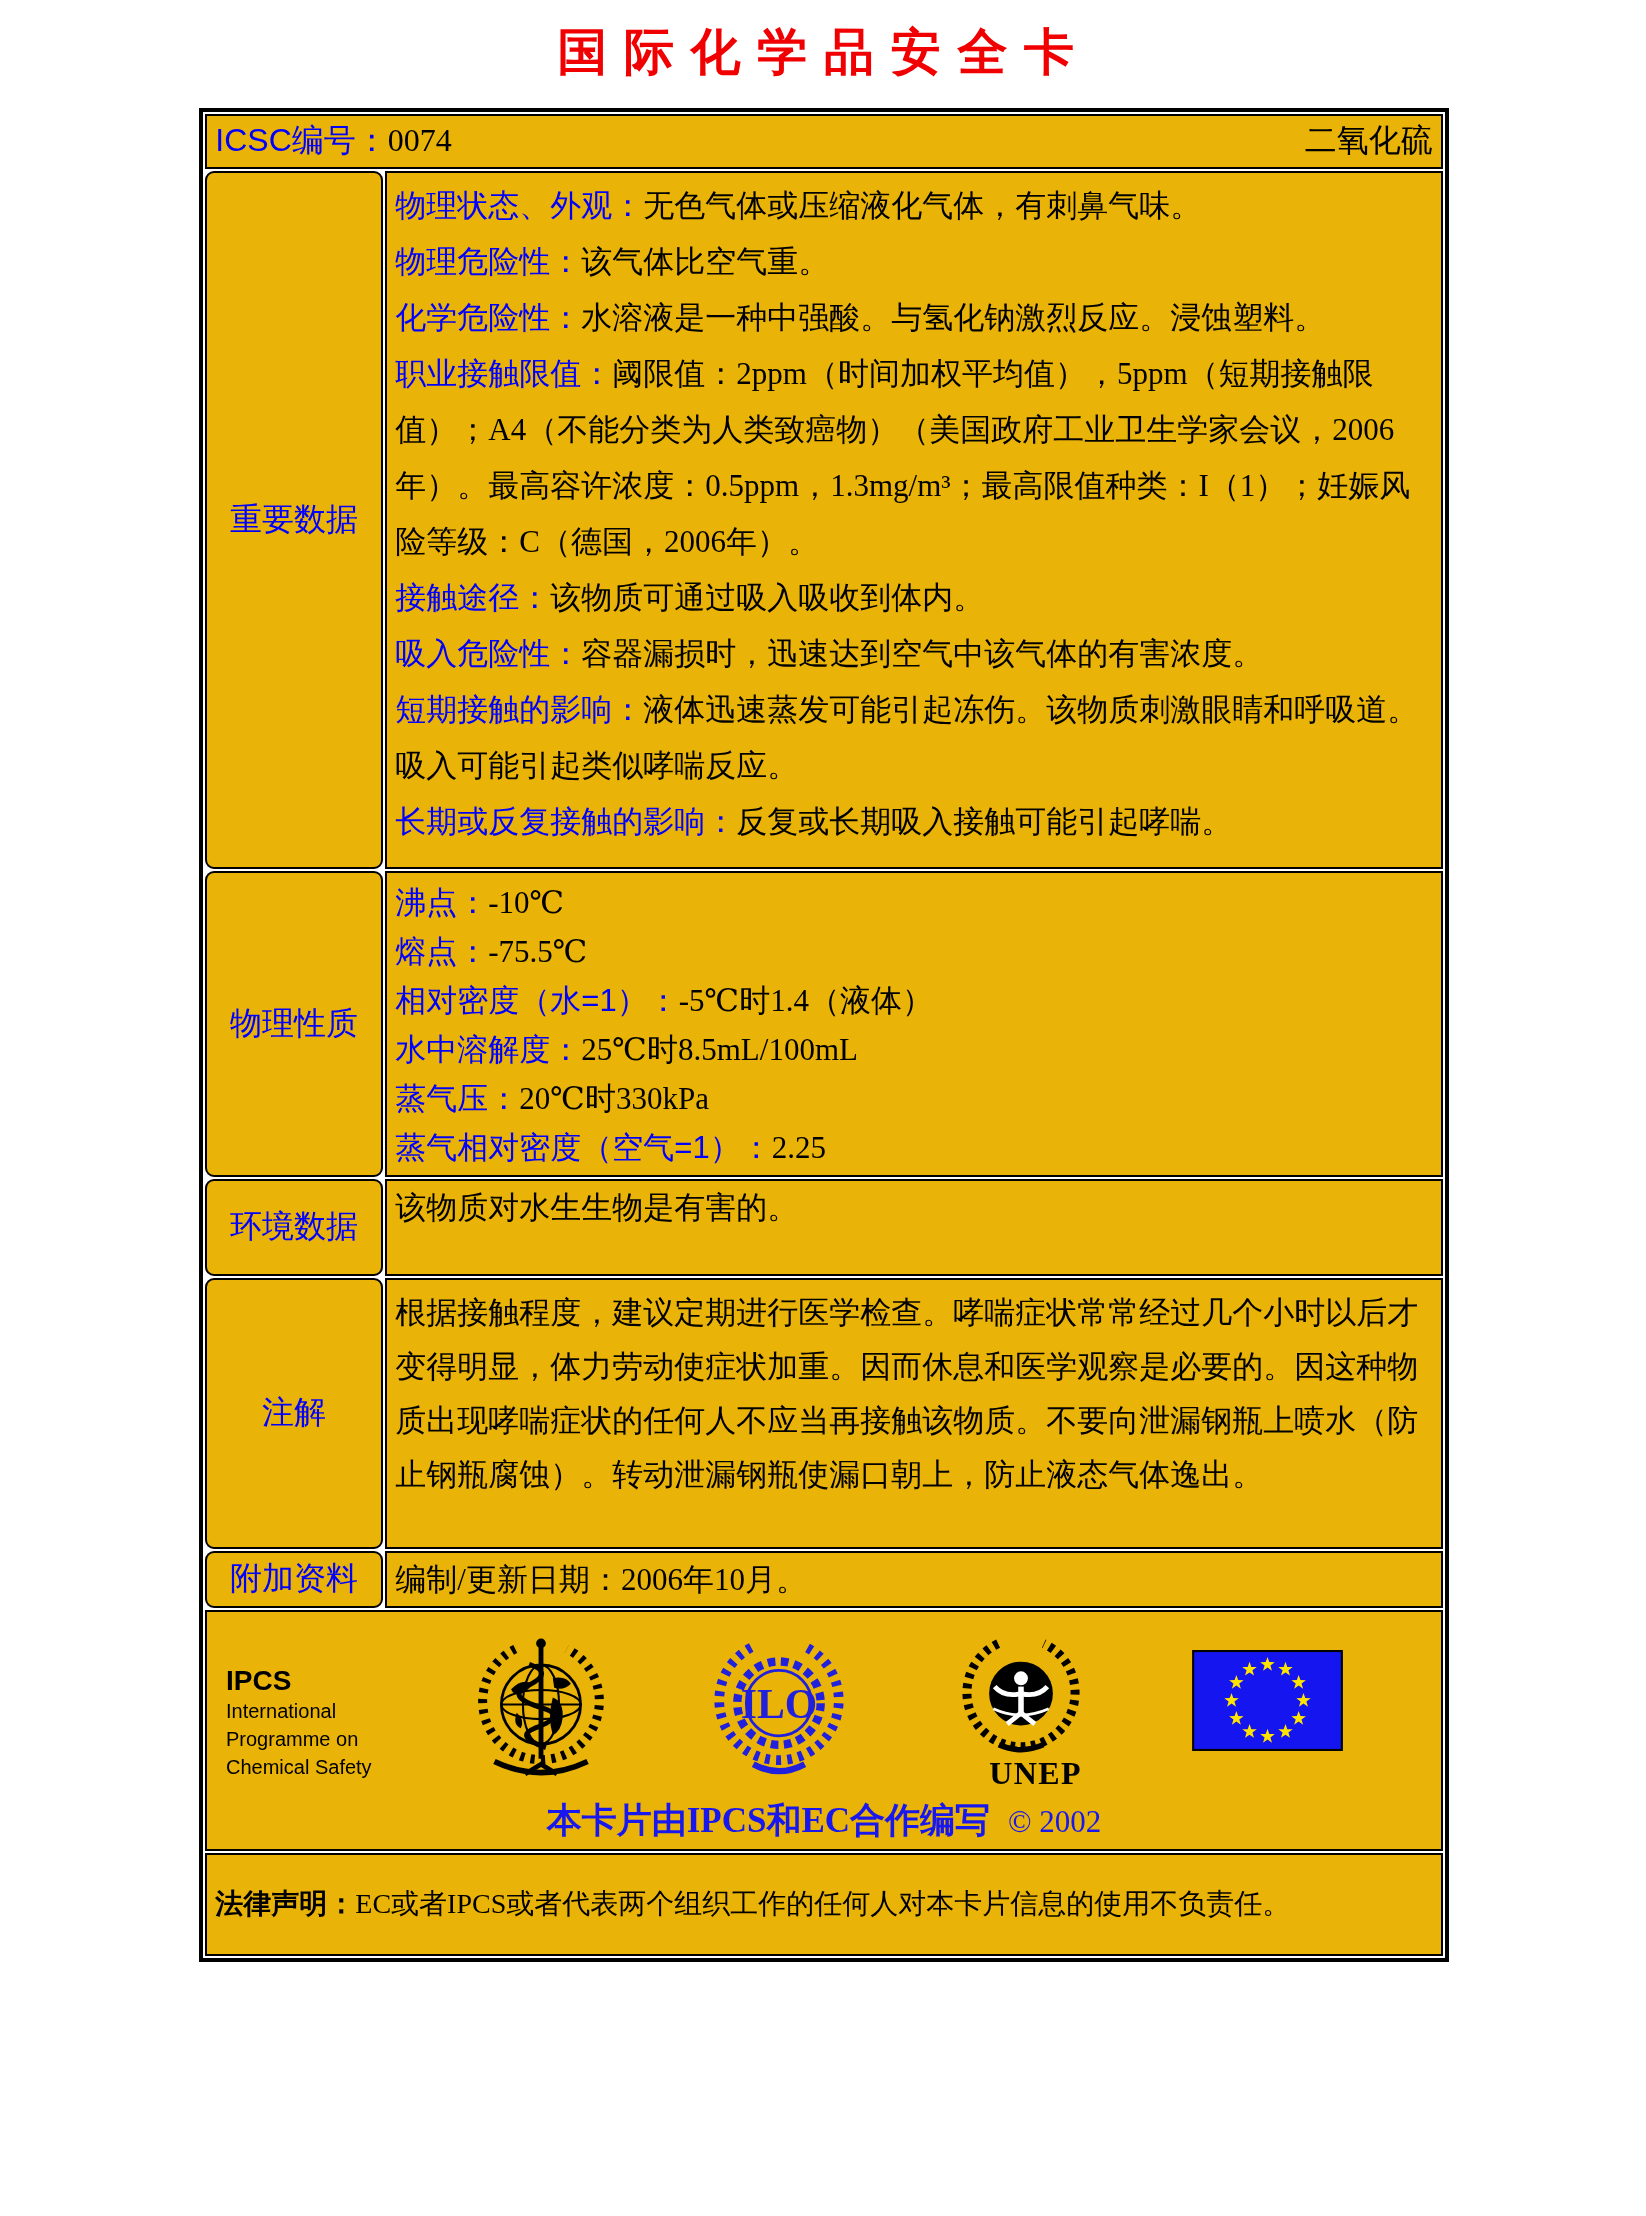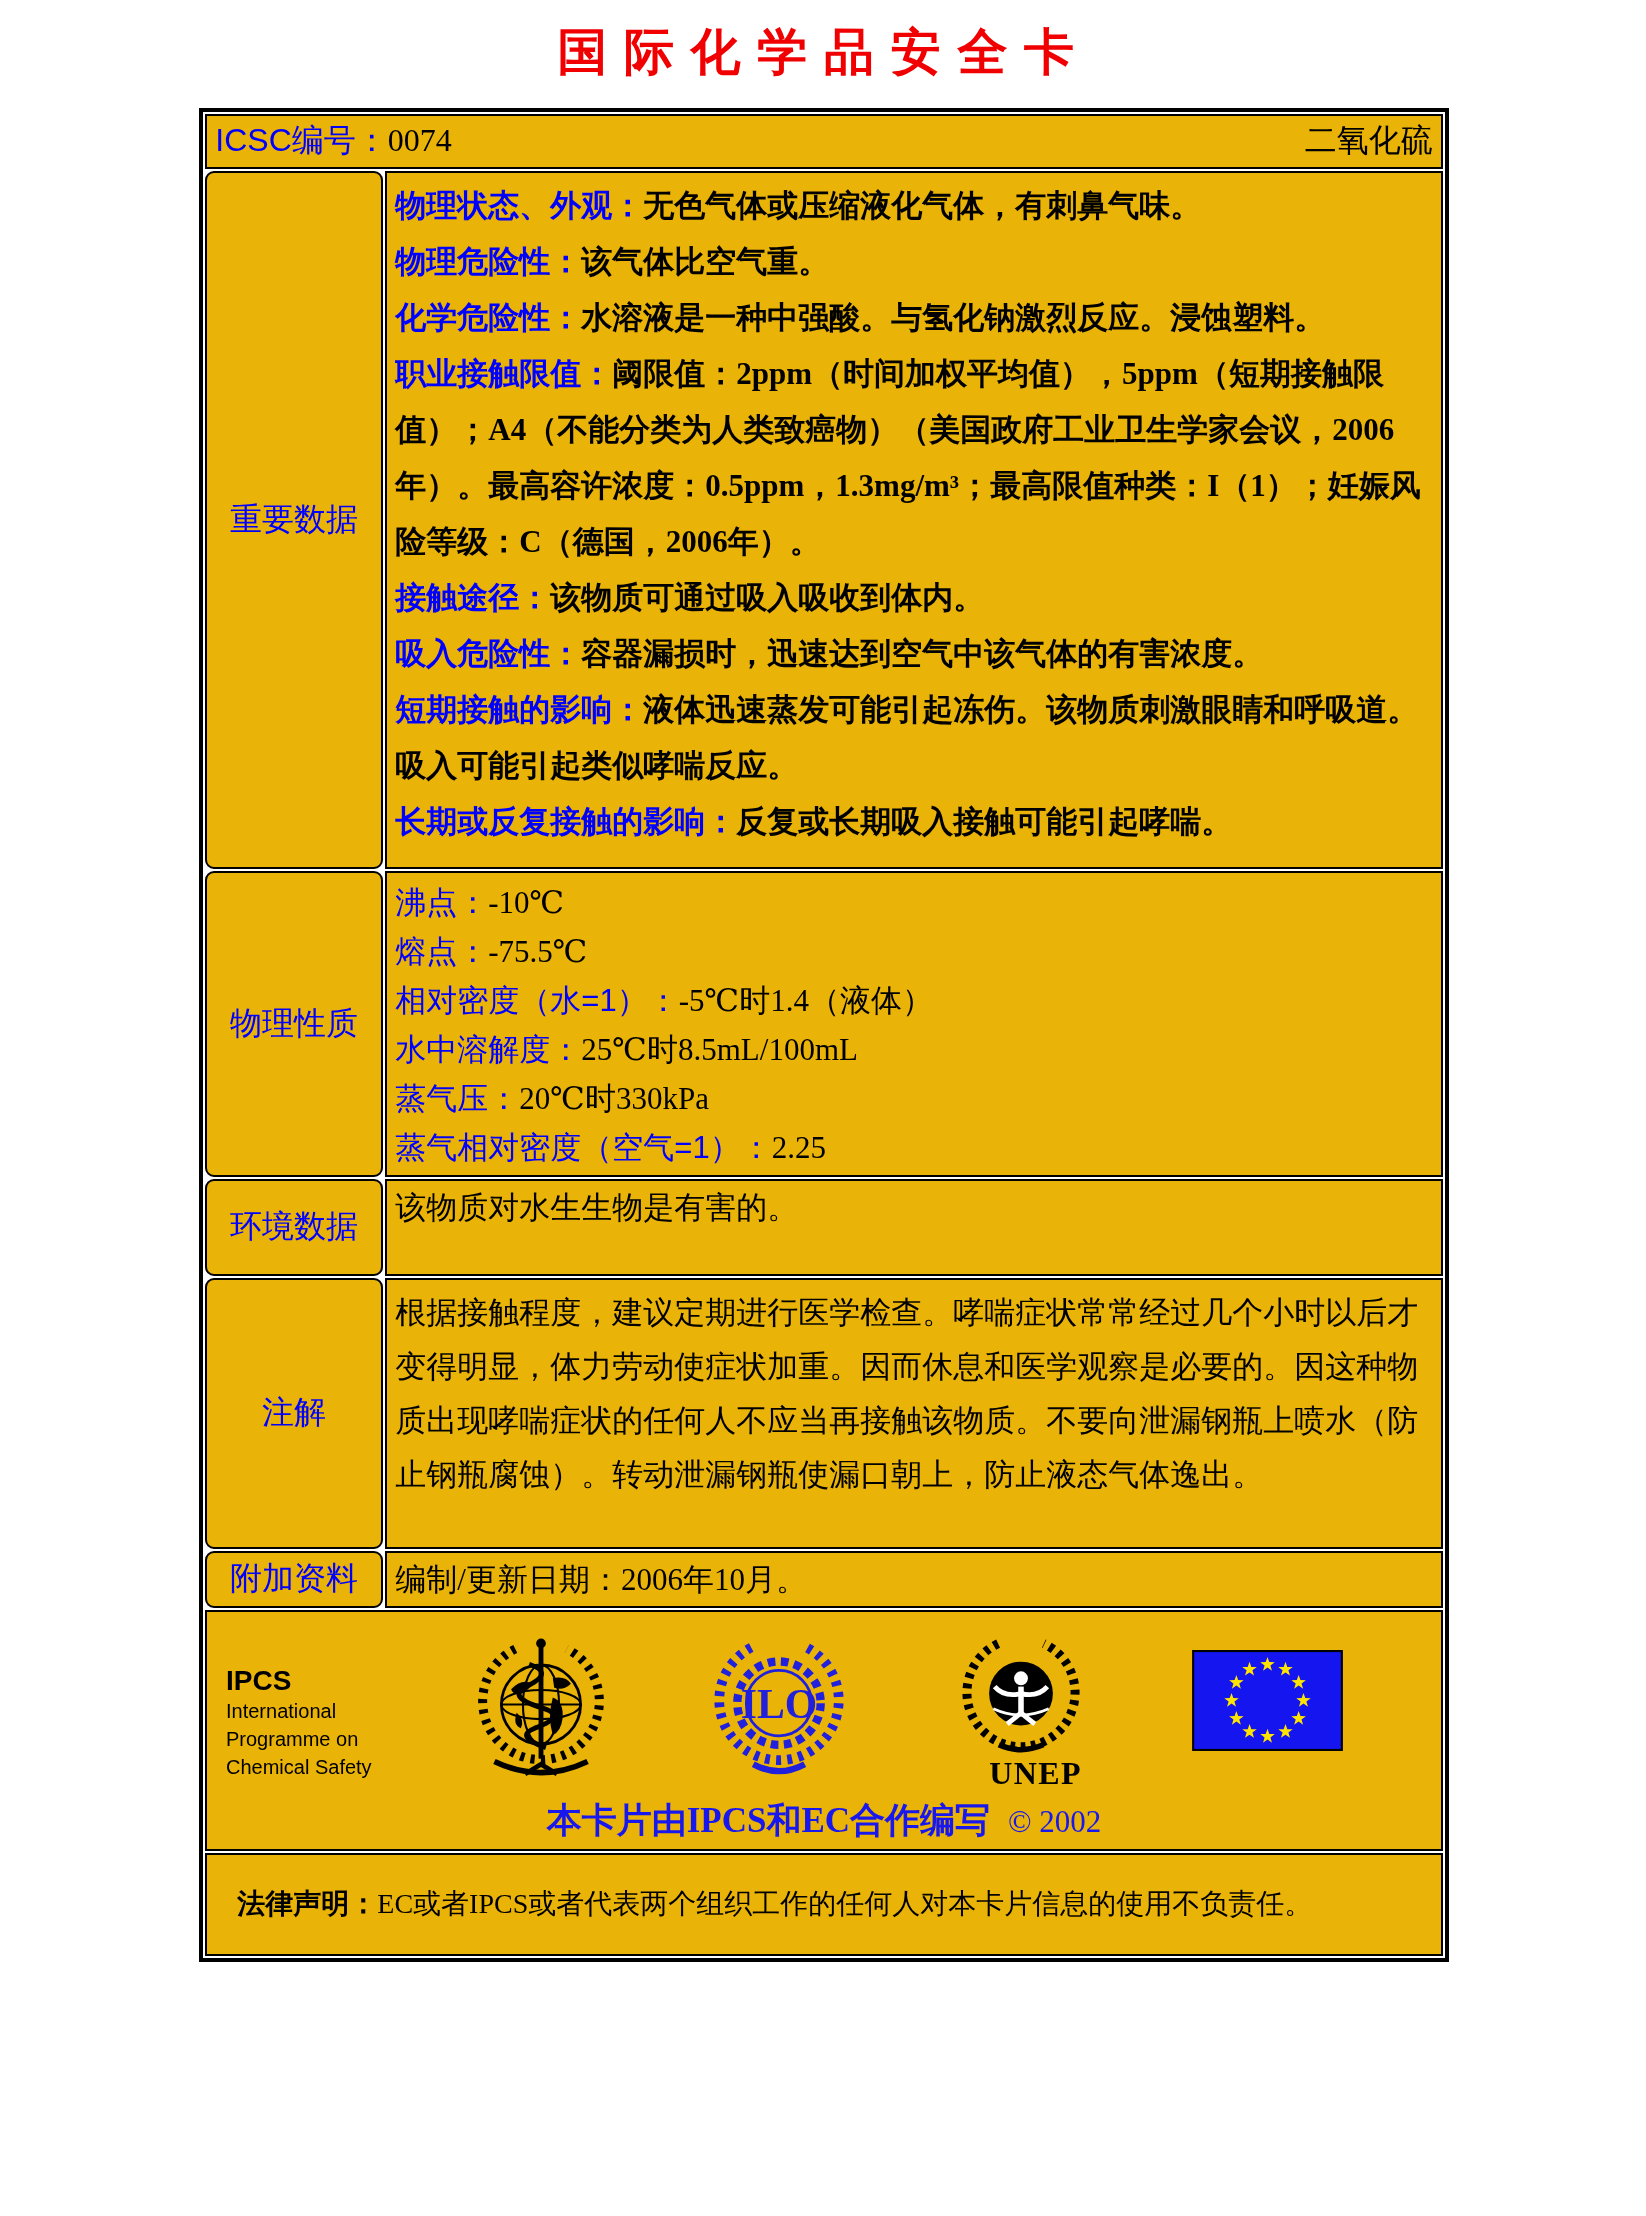--- a/index.html
+++ b/index.html
@@ -46,21 +46,21 @@
     font-size: 31px;
     padding: 5.6px 9.7px 2.8px 8.3px;
   }
   .hdrcell { vertical-align: middle; padding: 0 8.3px; }
   .hdrflex { display:flex; justify-content:space-between; align-items:center; height:51px; font-size:32px; }
   .lbl {
     color:#0000fe;
     font-family: "Liberation Sans", "DejaVu Sans", sans-serif;
   }
   .para { margin: 0; }
-  .lh80 { line-height: 56px; font-weight: bold; }
+  .lh80 { line-height: 56px; }
   .lh70 { line-height: 49px; }
   .lh78 { line-height: 54px; }
   .lh60 { line-height: 42px; }
   
   .logoscell { vertical-align: top; padding: 5px; }
   .logos {
     display: flex;
     align-items: flex-start;
     padding: 18px 12.5px 0 14px;
   }
@@ -85,21 +85,20 @@
     margin-top: 7px;
     color: #1818ee;
   }
   .cap-main { font-size: 35px; font-weight: bold; }
   .cap-copy { font-size: 31px; margin-left: 18px; }
   
   .legalcell { vertical-align: middle; padding: 0 8.3px; font-size: 28px; }
   .legal-label {
     font-weight: bold;
     font-family: Liberation Mono, monospace;
-    margin-left: 22px;
   }
 </style>
 </head>
 <body>
 
 <div class="page">
 
   <div class="title">国际化学品安全卡</div>
 
   <table class="card">

